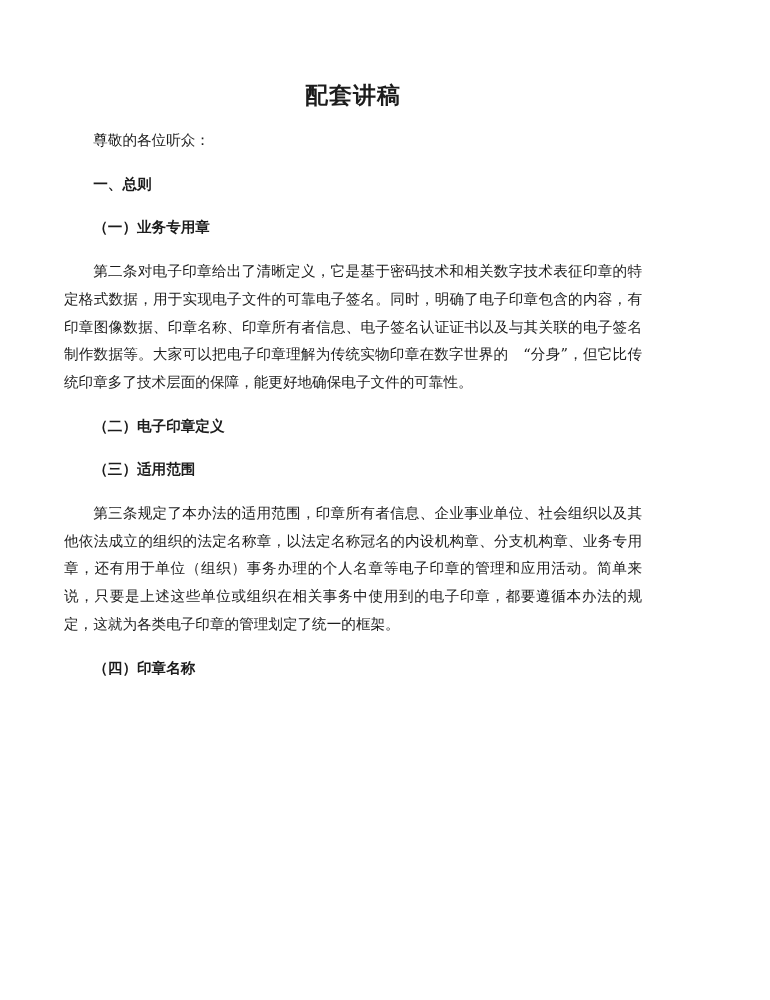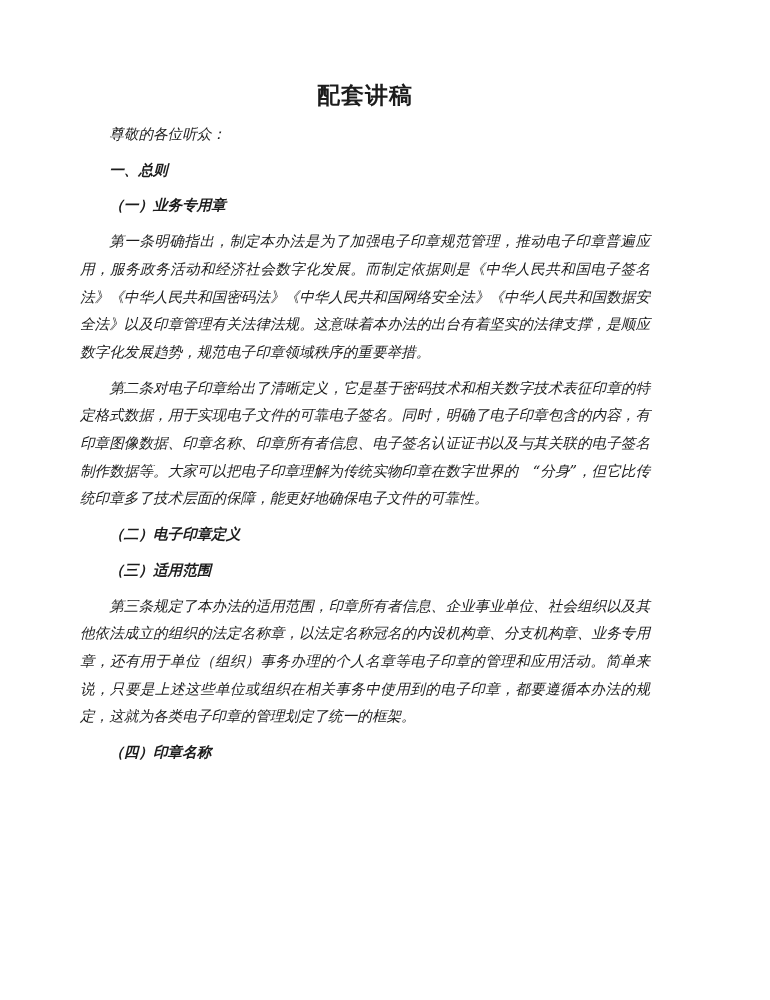--- a/index.html
+++ b/index.html
@@ -6,64 +6,62 @@
   body {
     width: 770px;
     height: 1000px;
     background: #ffffff;
     overflow: hidden;
   }
   .page {
     box-sizing: border-box;
     width: 770px;
     height: 1000px;
-    padding: 80px 112px 20px 72px;
+    padding: 80px 112px 20px 48px;
     background: #ffffff;
     color: #1c1c1c;
     font-family: "DejaVu Serif", "Liberation Serif", serif;
   }
   .doc-title {
     font-size: 23px;
     font-weight: 700;
     text-align: center;
     line-height: 30px;
     margin: 0 0 10px 0;
     letter-spacing: 1px;
   }
   .para {
     font-size: 14.6px;
     line-height: 27.7px;
-    margin: 8px;
+    margin: 16px;
     padding: 0;
     text-align: justify;
     text-indent: 2em;
     font-weight: 400;
     word-break: break-all;
-    font-style: italic;
   }
   .para.heading {
     font-weight: 700;
     text-align: left;
   }
 </style>
 </head>
 <body>
 
 <div class="page">
   <h1 class="doc-title">配套讲稿</h1>
 
   <p class="para">尊敬的各位听众：</p>
 
 
   <p class="para heading">一、总则</p>
 
 
   <p class="para heading">（一）业务专用章</p>
 
-  <p class="para">第一条明确指出，制定本办法是为了加强电子印章规范管理，推动电子印章普遍应用，服务政务活动和经济社会数字化发展。而制定依据则是《中华人民共和国电子签名法》《中华人民共和国密码法》《中华人民共和国网络安全法》《中华人民共和国数据安全法》以及印章管理有关法律法规。这意味着本办法的出台有着坚实的法律支撑，是顺应数字化发展趋势，规范电子印章领域秩序的重要举措。</p>
 
   <p class="para">第二条对电子印章给出了清晰定义，它是基于密码技术和相关数字技术表征印章的特定格式数据，用于实现电子文件的可靠电子签名。同时，明确了电子印章包含的内容，有印章图像数据、印章名称、印章所有者信息、电子签名认证证书以及与其关联的电子签名制作数据等。大家可以把电子印章理解为传统实物印章在数字世界的　“分身”，但它比传统印章多了技术层面的保障，能更好地确保电子文件的可靠性。</p>
 
   <p class="para heading">（二）电子印章定义</p>
 
   <p class="para heading">（三）适用范围</p>
 
   <p class="para">第三条规定了本办法的适用范围，印章所有者信息、企业事业单位、社会组织以及其他依法成立的组织的法定名称章，以法定名称冠名的内设机构章、分支机构章、业务专用章，还有用于单位（组织）事务办理的个人名章等电子印章的管理和应用活动。简单来说，只要是上述这些单位或组织在相关事务中使用到的电子印章，都要遵循本办法的规定，这就为各类电子印章的管理划定了统一的框架。</p>
 
   <p class="para heading">（四）印章名称</p>

